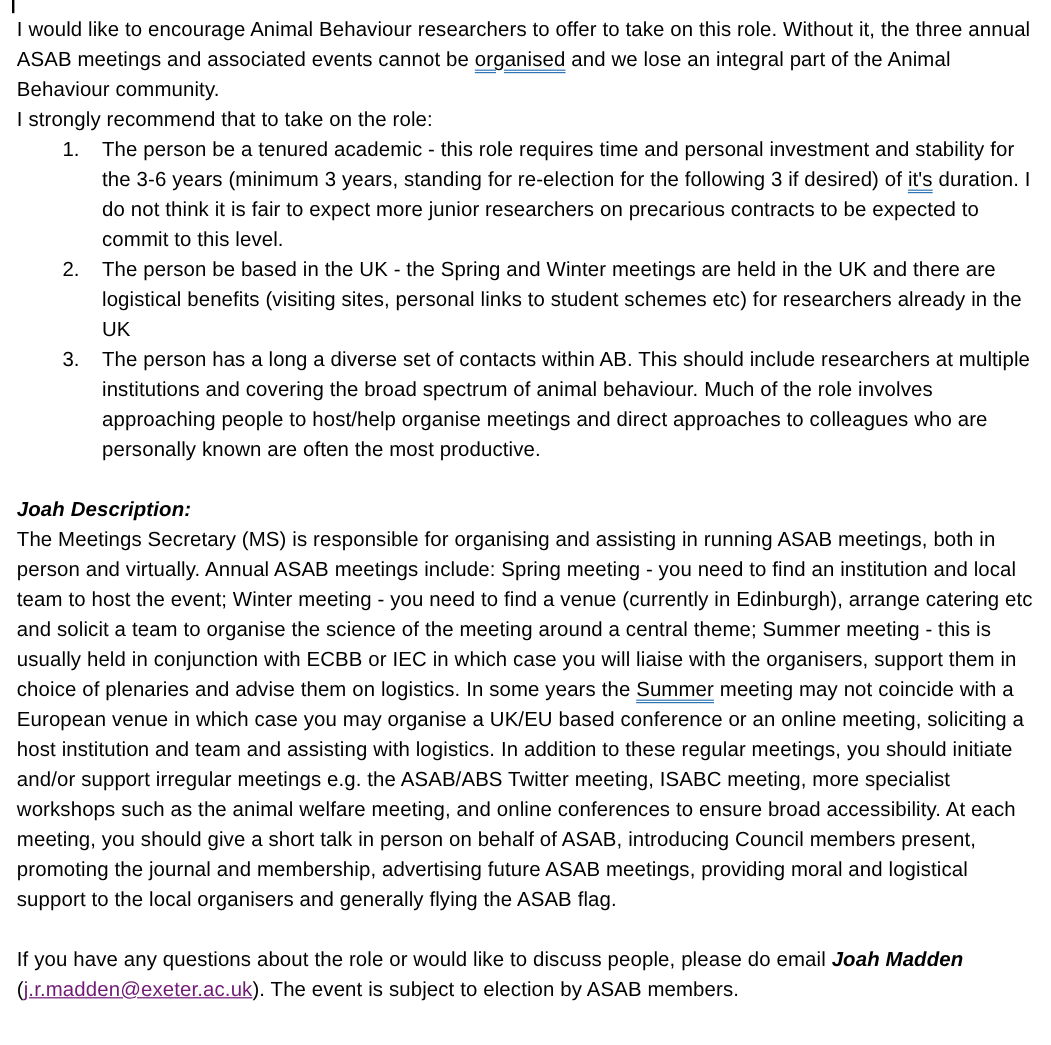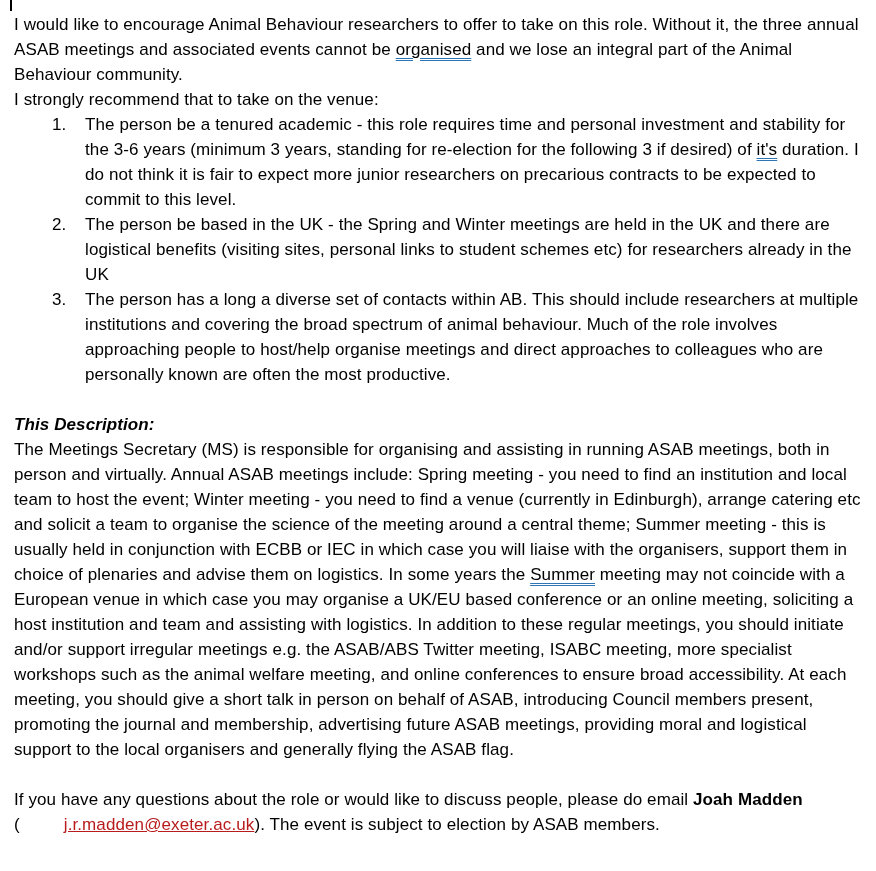--- a/index.html
+++ b/index.html
@@ -41,46 +41,46 @@
     width: 33px;
     flex: 0 0 33px;
   }
   .li-body { flex: 1; }
   .run-dblu {
     text-decoration-line: underline;
     text-decoration-style: double;
     text-decoration-thickness: 1px;
     text-underline-offset: 3px;
   }
-  .run-bold { font-weight: bold; }
+  .run-bold { font-weight: bold; font-style: italic; }
   .run-bolditalic { font-weight: bold; font-style: italic; }
   a.run-link {
     text-decoration: underline;
     cursor: pointer;
   }
 </style>
 </head>
 <body>
 
 <div class="doc">
   <div class="cursor-mark"></div>
   <div>
       <div class="para"><span>I would like to encourage Animal Behaviour researchers to offer to take on this role. Without it, the three annual ASAB meetings and associated events cannot be </span><span class="run-dblu" style="text-decoration-color: rgb(46, 117, 182);">organised</span><span> and we lose an integral part of the Animal Behaviour community.</span></div>
-      <div class="para"><span>I strongly recommend that to take on the venue:</span></div>
+      <div class="para"><span>I strongly recommend that to take on the role:</span></div>
       <div class="li">
         <span class="num">1.</span>
         <span class="li-body"><span>The person be a tenured academic - this role requires time and personal investment and stability for the 3-6 years (minimum 3 years, standing for re-election for the following 3 if desired) of </span><span class="run-dblu" style="text-decoration-color: rgb(46, 117, 182);">it's</span><span> duration. I do not think it is fair to expect more junior researchers on precarious contracts to be expected to commit to this level.</span></span>
       </div>
       <div class="li">
         <span class="num">2.</span>
         <span class="li-body"><span>The person be based in the UK - the Spring and Winter meetings are held in the UK and there are logistical benefits (visiting sites, personal links to student schemes etc) for researchers already in the UK</span></span>
       </div>
       <div class="li">
         <span class="num">3.</span>
         <span class="li-body"><span>The person has a long a diverse set of contacts within AB. This should include researchers at multiple institutions and covering the broad spectrum of animal behaviour. Much of the role involves approaching people to host/help organise meetings and direct approaches to colleagues who are personally known are often the most productive.</span></span>
       </div>
       <div class="spacer"></div>
-      <div class="para"><span class="run-bolditalic">This Description:</span></div>
+      <div class="para"><span class="run-bolditalic">Joah Description:</span></div>
       <div class="para"><span>The Meetings Secretary (MS) is responsible for organising and assisting in running ASAB meetings, both in person and virtually. Annual ASAB meetings include: Spring meeting - you need to find an institution and local team to host the event; Winter meeting - you need to find a venue (currently in Edinburgh), arrange catering etc and solicit a team to organise the science of the meeting around a central theme; Summer meeting - this is usually held in conjunction with ECBB or IEC in which case you will liaise with the organisers, support them in choice of plenaries and advise them on logistics. In some years the </span><span class="run-dblu" style="text-decoration-color: rgb(46, 117, 182);">Summer</span><span> meeting may not coincide with a European venue in which case you may organise a UK/EU based conference or an online meeting, soliciting a host institution and team and assisting with logistics. In addition to these regular meetings, you should initiate and/or support irregular meetings e.g. the ASAB/ABS Twitter meeting, ISABC meeting, more specialist workshops such as the animal welfare meeting, and online conferences to ensure broad accessibility. At each meeting, you should give a short talk in person on behalf of ASAB, introducing Council members present, promoting the journal and membership, advertising future ASAB meetings, providing moral and logistical support to the local organisers and generally flying the ASAB flag.</span></div>
       <div class="spacer"></div>
-      <div class="para"><span>If you have any questions about the role or would like to discuss people, please do email </span><span class="run-bold">Joah Madden</span><span> (</span><a class="run-link" style="color: #b91c1c; margin-left: 44px;">j.r.madden@exeter.ac.uk</a><span>). The event is subject to election by ASAB members.</span></div>
+      <div class="para"><span>If you have any questions about the role or would like to discuss people, please do email </span><span class="run-bold">Joah Madden</span><span> (</span><a class="run-link" style="color: #701a75;">j.r.madden@exeter.ac.uk</a><span>). The event is subject to election by ASAB members.</span></div>
     </div>
 </div>
 
 </body></html>

